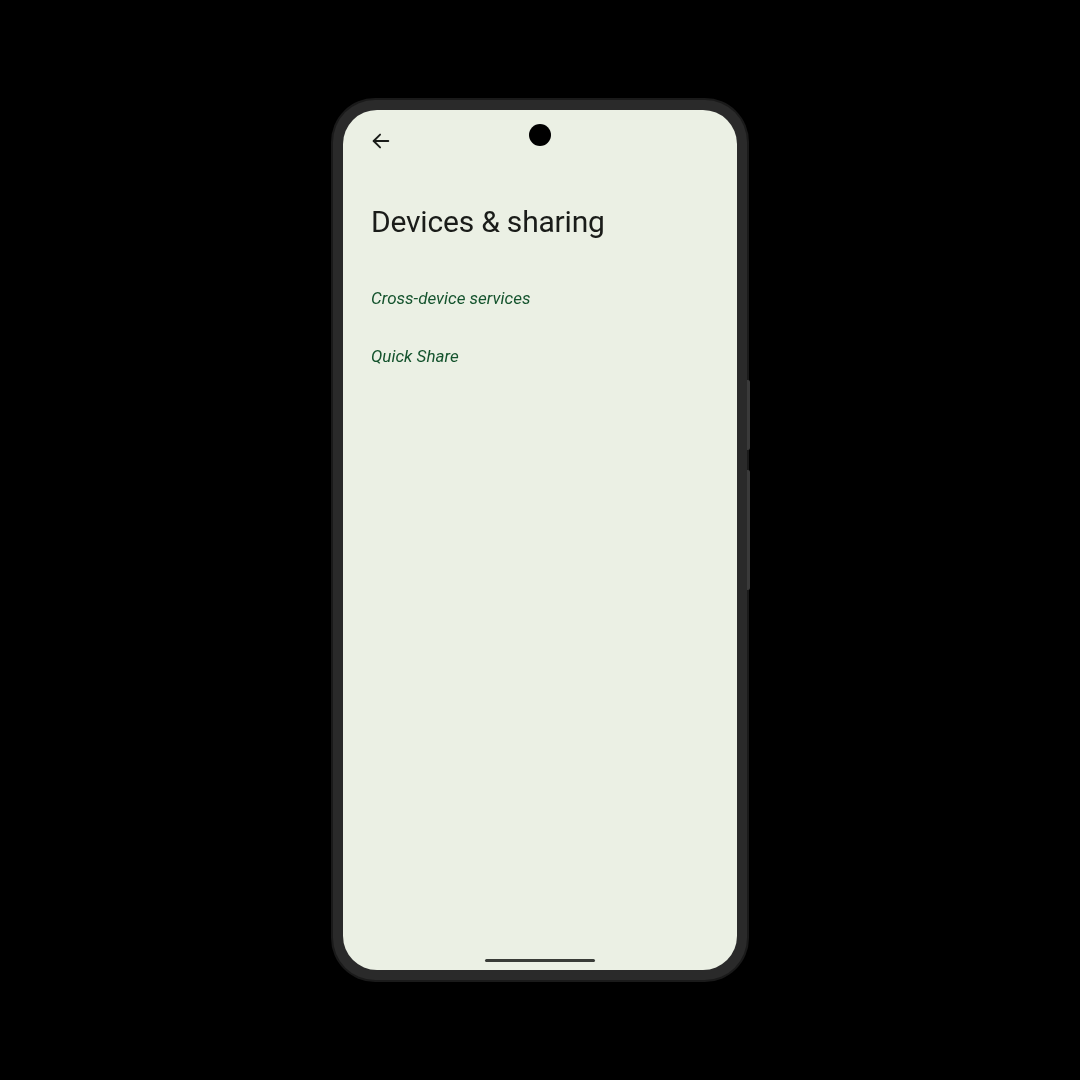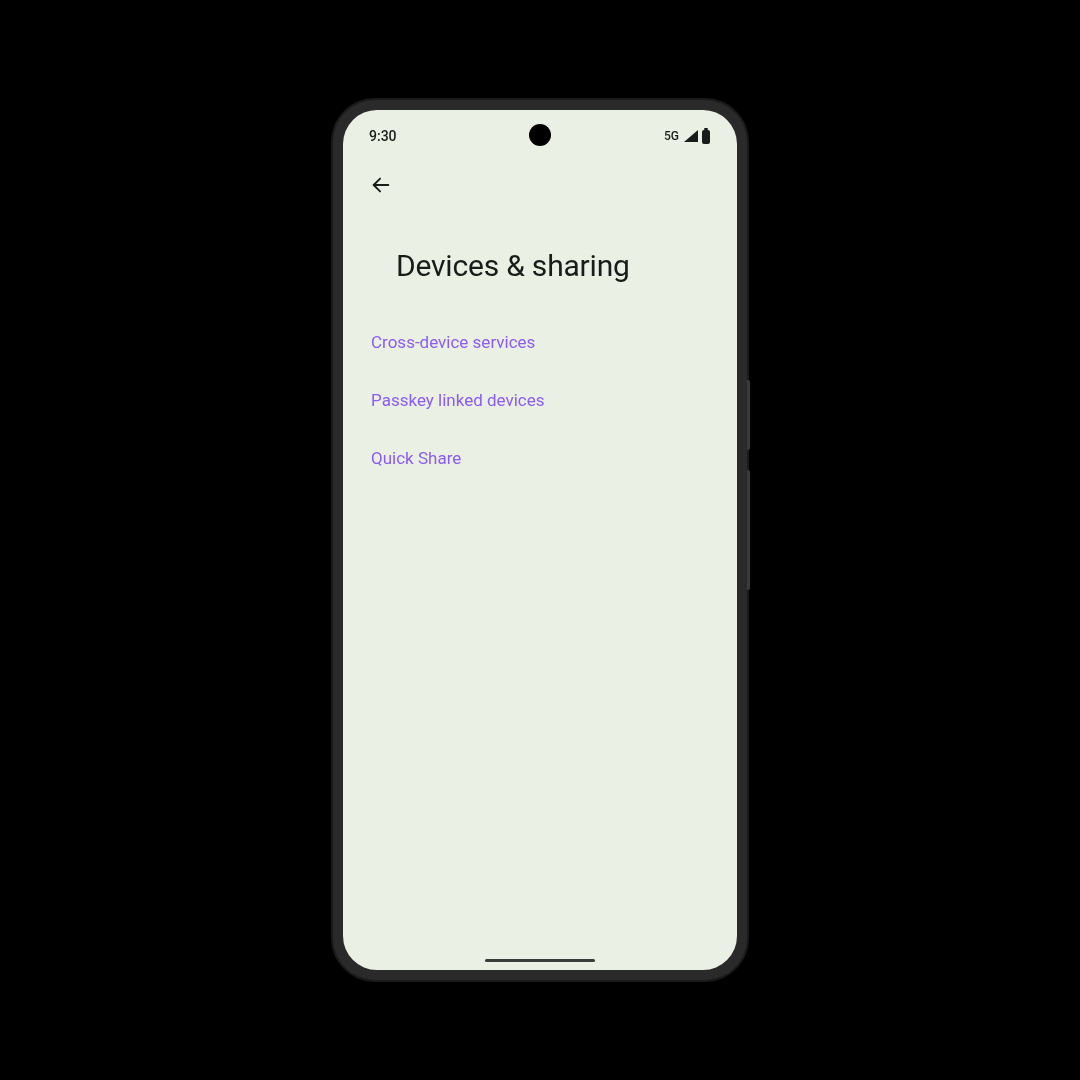--- a/index.html
+++ b/index.html
@@ -82,40 +82,40 @@
       align-items: center;
       justify-content: center;
       border: none;
       background: transparent;
       border-radius: 20px;
       cursor: pointer;
       color: #1a1c19;
     }
     .header {
       padding: 38px 28px 30px 28px;
-      margin-left: 25px;
     }
     .page-title {
       font-size: 30px;
       font-weight: 400;
       color: #1a1c19;
       letter-spacing: -0.2px;
     }
     .menu-list {
       padding: 0 28px;
     }
     .menu-item {
       padding: 18px 0;
       cursor: pointer;
     }
     .item-title {
       font-size: 17px;
       font-weight: 400;
-      color: #8b5cf6;
+      color: #14532d;
       line-height: 1.3;
+      font-style: italic;
     }
     .item-subtitle {
       font-size: 13px;
       color: #454843;
       margin-top: 2px;
       line-height: 1.3;
     }
     .nav-bar {
       position: absolute;
       bottom: 8px;
@@ -130,37 +130,20 @@
   </style>
 </head>
 <body>
 
 <div class="phone-frame">
   <div class="phone-button-right btn-power"></div>
   <div class="phone-button-right btn-vol"></div>
   <div class="screen">
     <div class="camera-hole"></div>
 
-    <div class="status-bar">
-      <span>9:30</span>
-      <div class="status-right">
-        <span class="status-5g">5G</span>
-        <span class="signal-icon">
-          <svg width="16" height="14" viewBox="0 0 16 14">
-              <path d="M1 13 L15 13 L15 1 Z" fill="#1a1c19"></path>
-            </svg>
-        </span>
-        <span class="battery-icon">
-          <svg width="10" height="16" viewBox="0 0 10 16">
-              <rect x="3" y="0" width="4" height="2" rx="1" fill="#1a1c19"></rect>
-              <rect x="1" y="2" width="8" height="14" rx="2" fill="#1a1c19"></rect>
-            </svg>
-        </span>
-      </div>
-    </div>
 
     <div class="app-bar">
       <button class="back-button">
         <span>
           <svg width="22" height="22" viewBox="0 0 24 24" fill="none" stroke="#1a1c19" stroke-width="2" stroke-linecap="round" stroke-linejoin="round">
             <line x1="20" y1="12" x2="4" y2="12"></line>
             <polyline points="11 5 4 12 11 19"></polyline>
           </svg>
         </span>
       </button>
@@ -168,22 +151,19 @@
 
     <div class="header">
       <h1 class="page-title">Devices &amp; sharing</h1>
     </div>
 
     <div class="menu-list">
       <div class="menu-item">
         <div class="item-title">Cross-device services</div>
       </div>
       <div class="menu-item">
-        <div class="item-title">Passkey linked devices</div>
-      </div>
-      <div class="menu-item">
         <div class="item-title">Quick Share</div>
       </div>
     </div>
 
     <div class="nav-bar"></div>
   </div>
 </div>
 
 </body></html>

